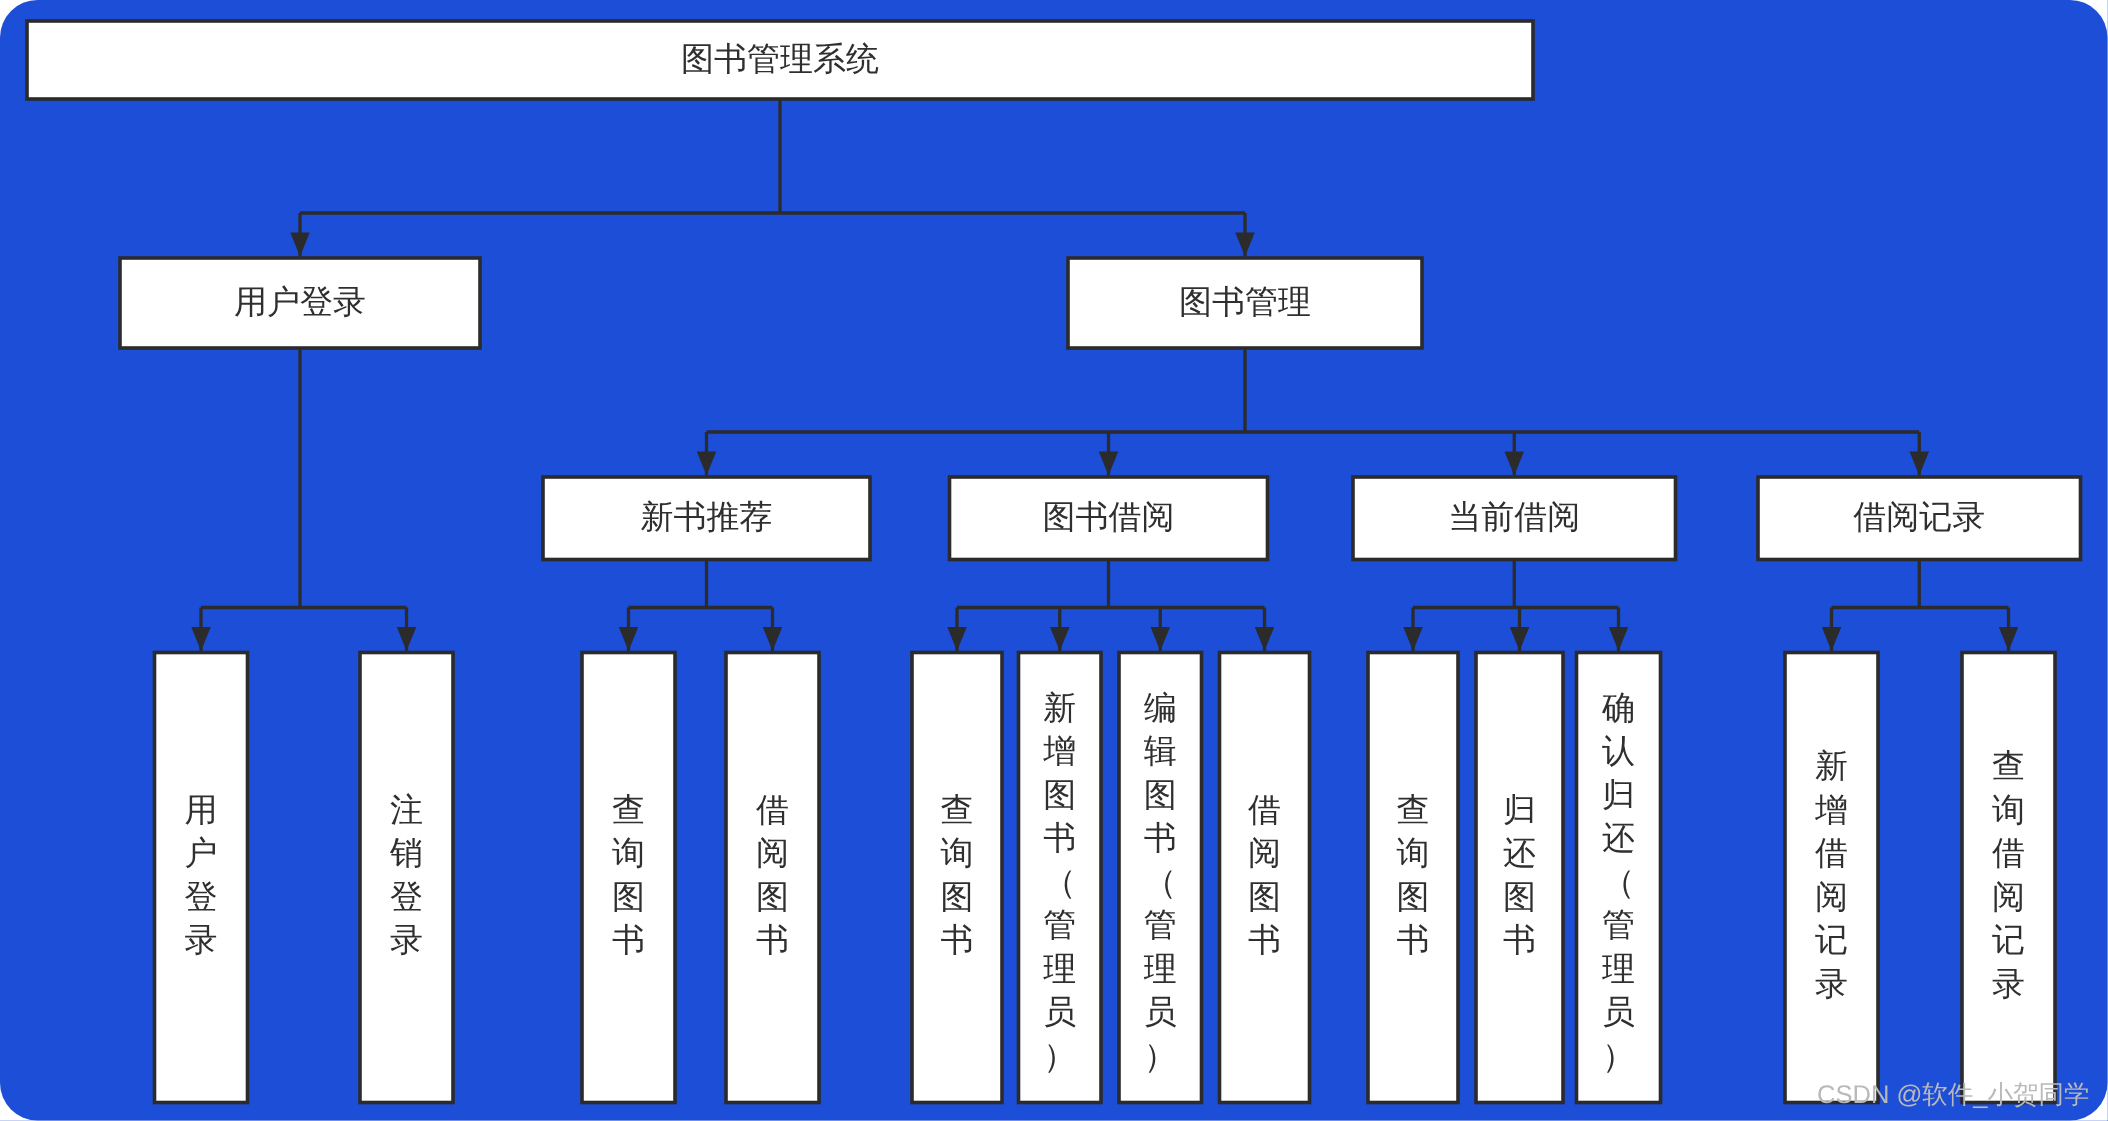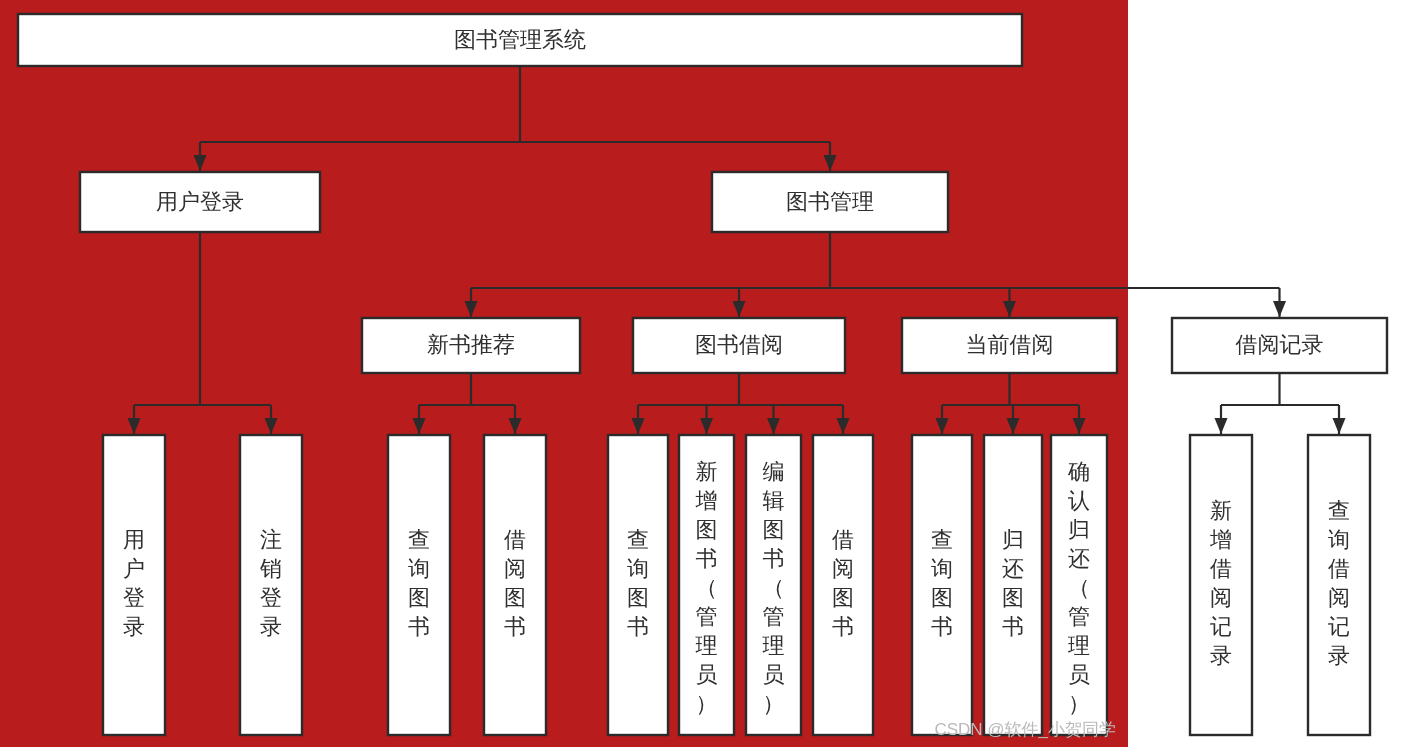--- a/index.html
+++ b/index.html
@@ -8,23 +8,24 @@
     background: #ffffff;
   }
   body {
     width: 1405px;
     height: 747px;
     font-family: "Liberation Sans", "DejaVu Sans", sans-serif;
     overflow: hidden;
   }
   #diagram-root {
     position: relative;
-    width: 1128px;
+    width: 1405px;
     height: 747px;
-    background: #b91c1c;
+    background: #1d4ed8;
+    border-radius: 25px;
   }
   svg#tree-svg {
     position: absolute;
     left: 0;
     top: 0;
     width: 1405px;
     height: 747px;
     display: block;
   }
   .node-rect {

